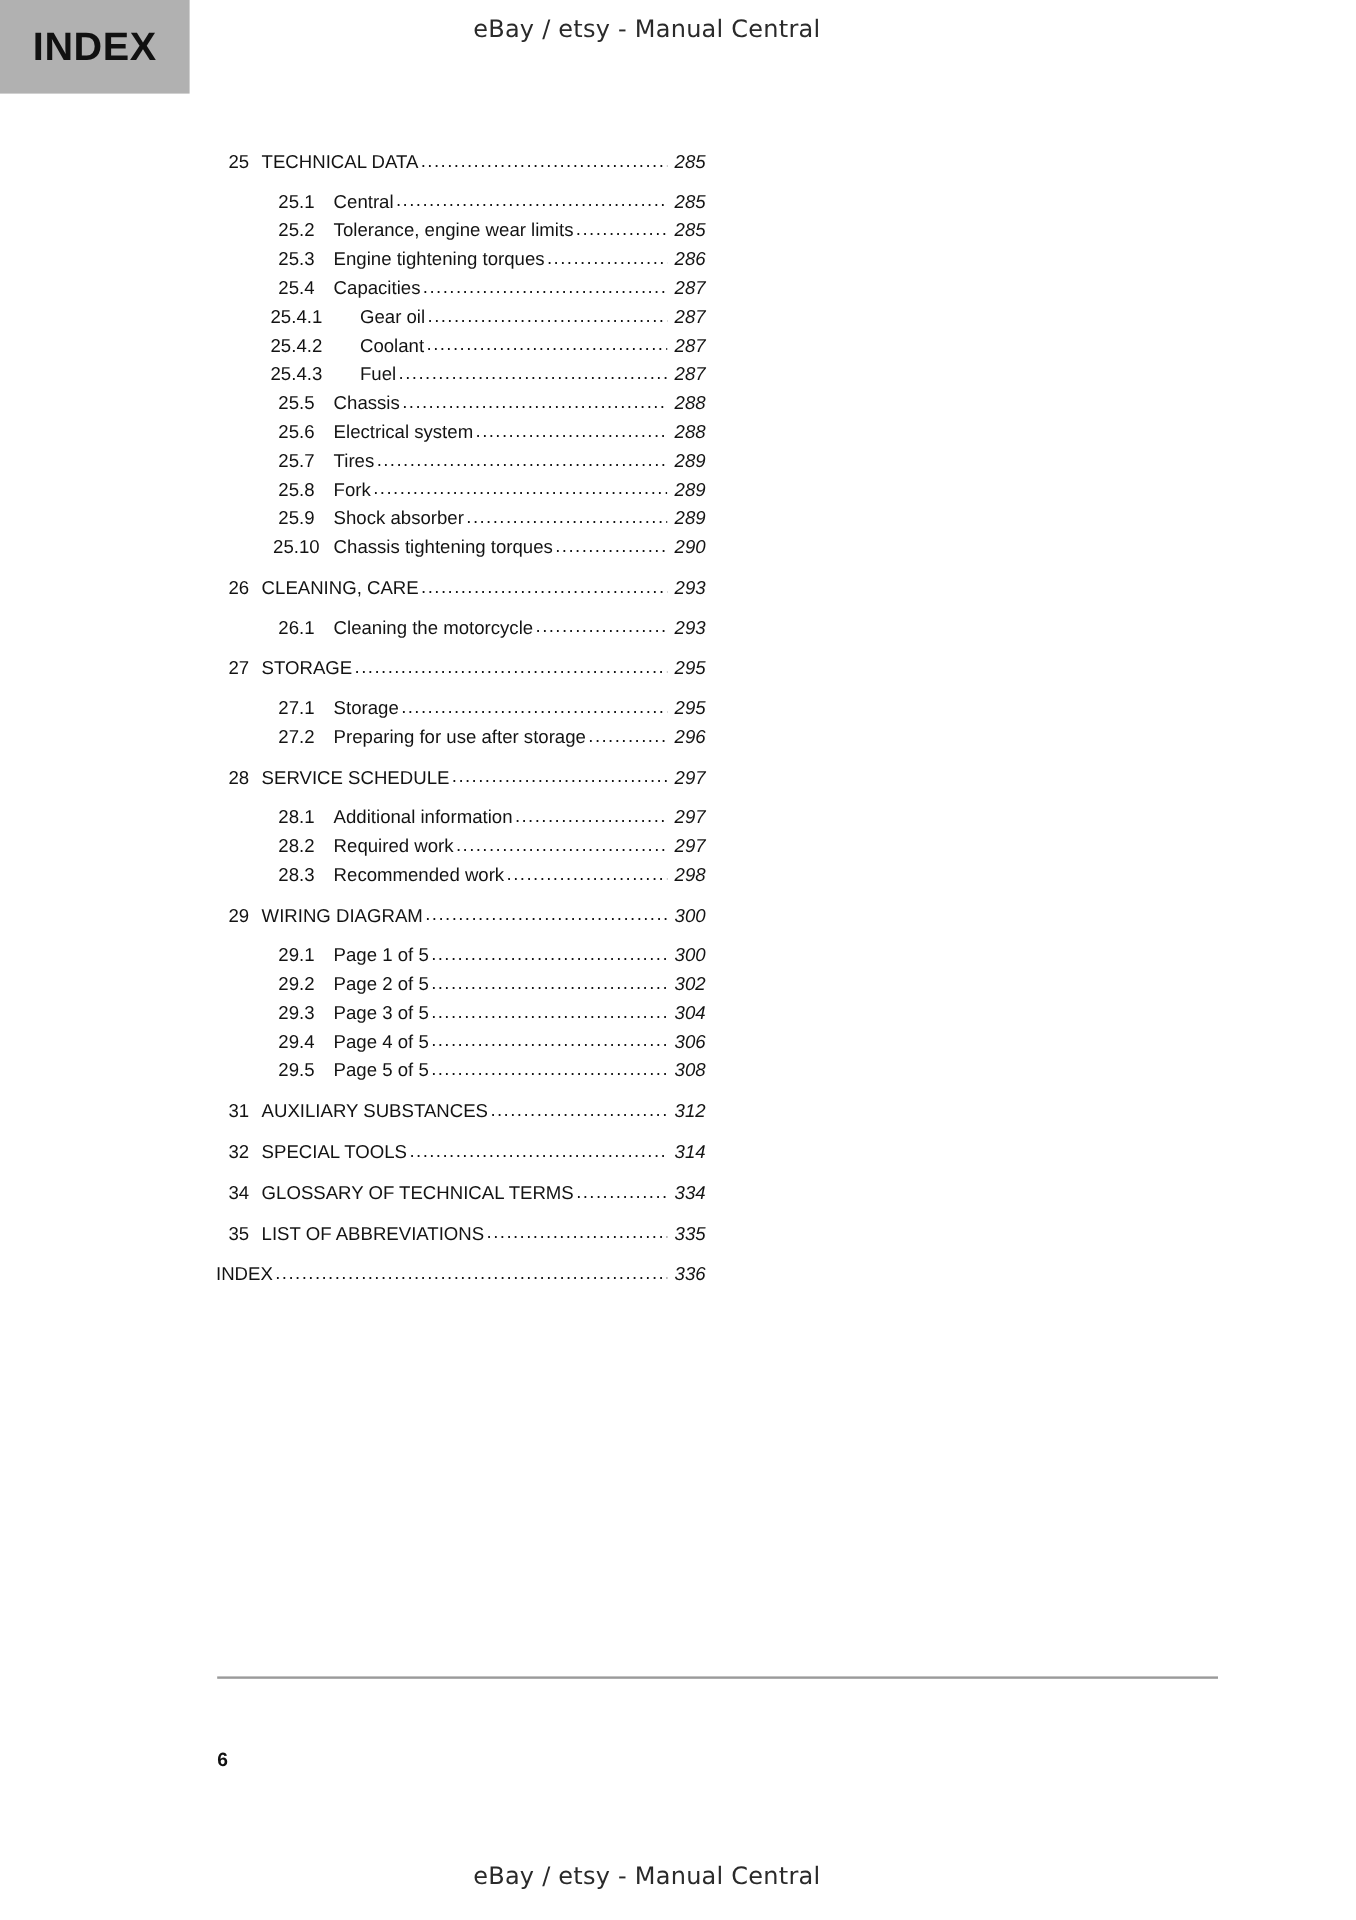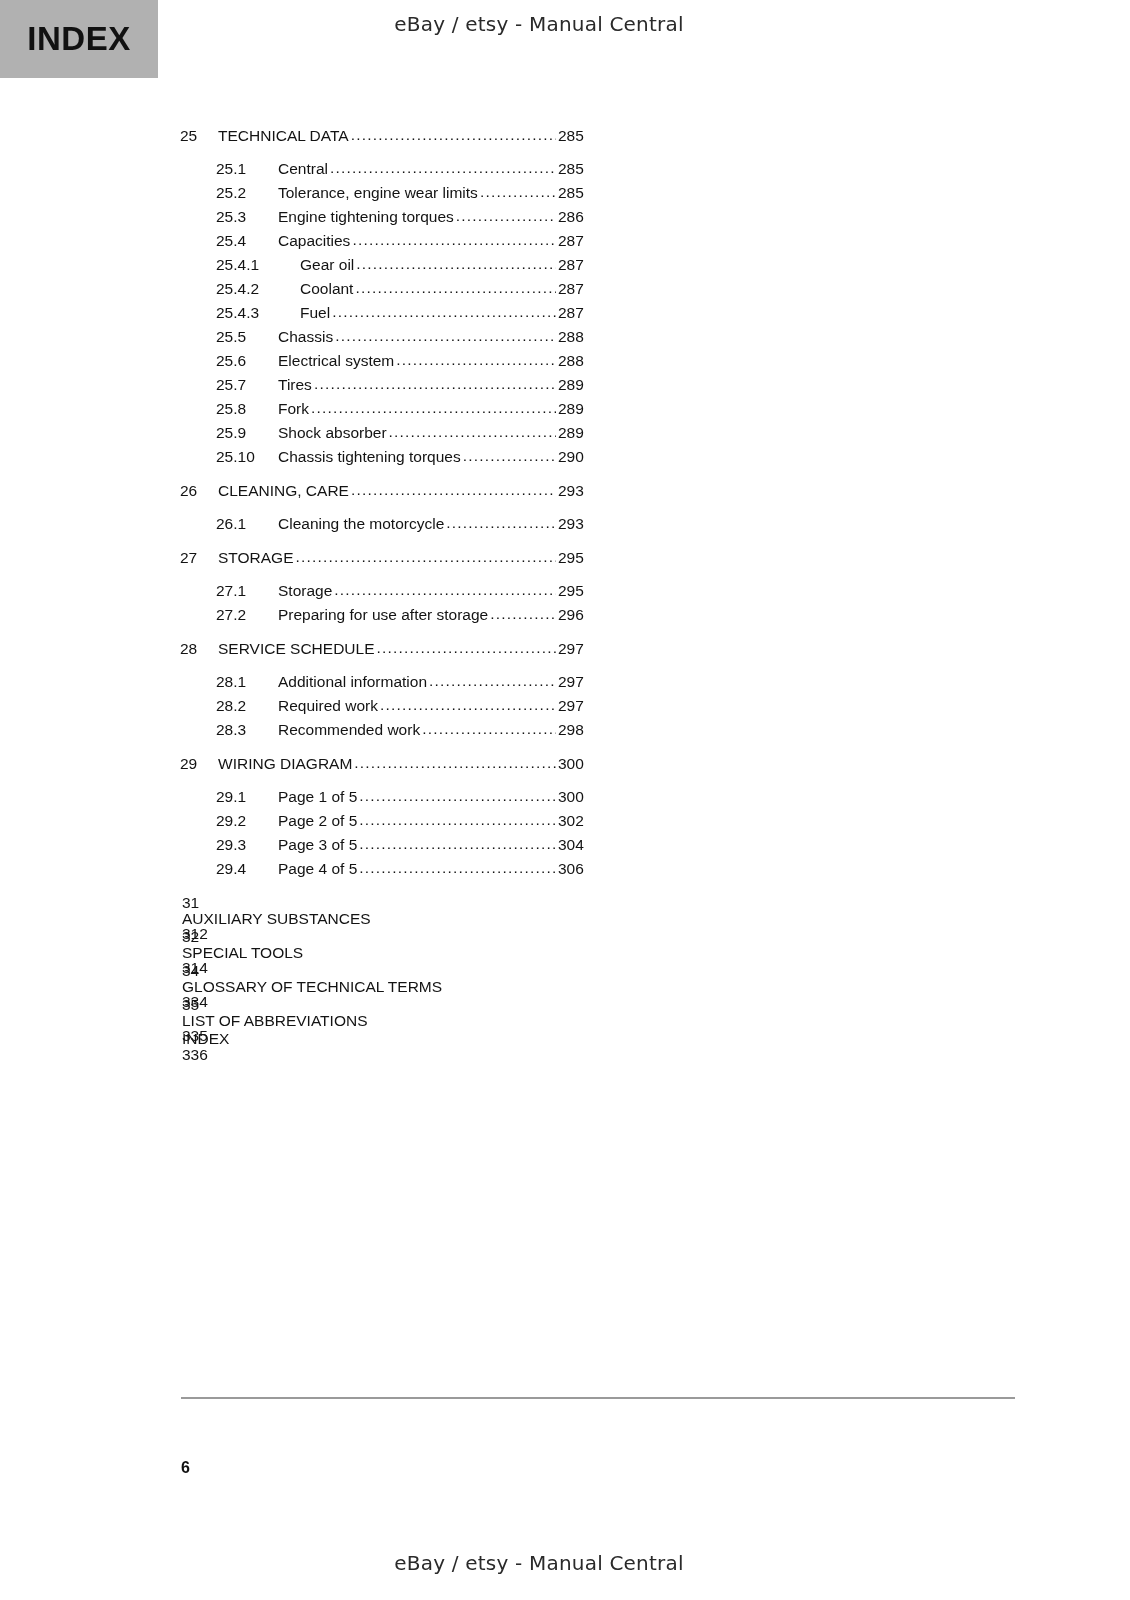--- a/index.html
+++ b/index.html
@@ -69,25 +69,26 @@
     font-size: 15.5px;
     color: #131313;
     line-height: 1;
     height: 24px;
   }
 
   
   .toc-row.lvl1 { height: 24px; }
   .gap-before-group { margin-top: 10px; }
   .gap-before-sub   { margin-top: 9px; }
-  .gap-plain        { margin-top: 10px; flex-direction: column; }
+  .gap-plain        { margin-top: 10px; }
 
   .num {
     flex: 0 0 auto;
     white-space: nowrap;
+    text-align: center;
   }
   .num.n1 { width: 38px; }
   .num.n2 { width: 62px; margin-left: 36px; }
   .num.n3 { width: 62px; margin-left: 36px; }
 
   .title {
     flex: 0 0 auto;
     white-space: nowrap;
   }
   .title.t3 { padding-left: 22px; }
@@ -102,21 +103,23 @@
     top: -1px;
     letter-spacing: 1.2px;
   }
   .leader::after {
     content: "......................................................................................................";
   }
 
   .page {
     flex: 0 0 auto;
     width: 30px;
+    text-align: right;
     white-space: nowrap;
+    font-style: italic;
   }
 
   
   .footer-rule {
     position: absolute;
     left: 181px;
     top: 1397px;
     width: 834px;
     height: 2px;
     background: #9a9a9a;
@@ -301,20 +304,26 @@
       <span class="title">Page 3 of 5</span>
       <span class="leader"></span>
       <span class="page">304</span>
     </div>
     <div class="toc-row lvl2">
       <span class="num n2">29.4</span>
       <span class="title">Page 4 of 5</span>
       <span class="leader"></span>
       <span class="page">306</span>
     </div>
+    <div class="toc-row lvl2">
+      <span class="num n2">29.5</span>
+      <span class="title">Page 5 of 5</span>
+      <span class="leader"></span>
+      <span class="page">308</span>
+    </div>
     <div class="toc-row lvl1 gap-plain">
       <span class="num n1">31</span>
       <span class="title">AUXILIARY SUBSTANCES</span>
       <span class="leader"></span>
       <span class="page">312</span>
     </div>
     <div class="toc-row lvl1 gap-plain">
       <span class="num n1">32</span>
       <span class="title">SPECIAL TOOLS</span>
       <span class="leader"></span>

